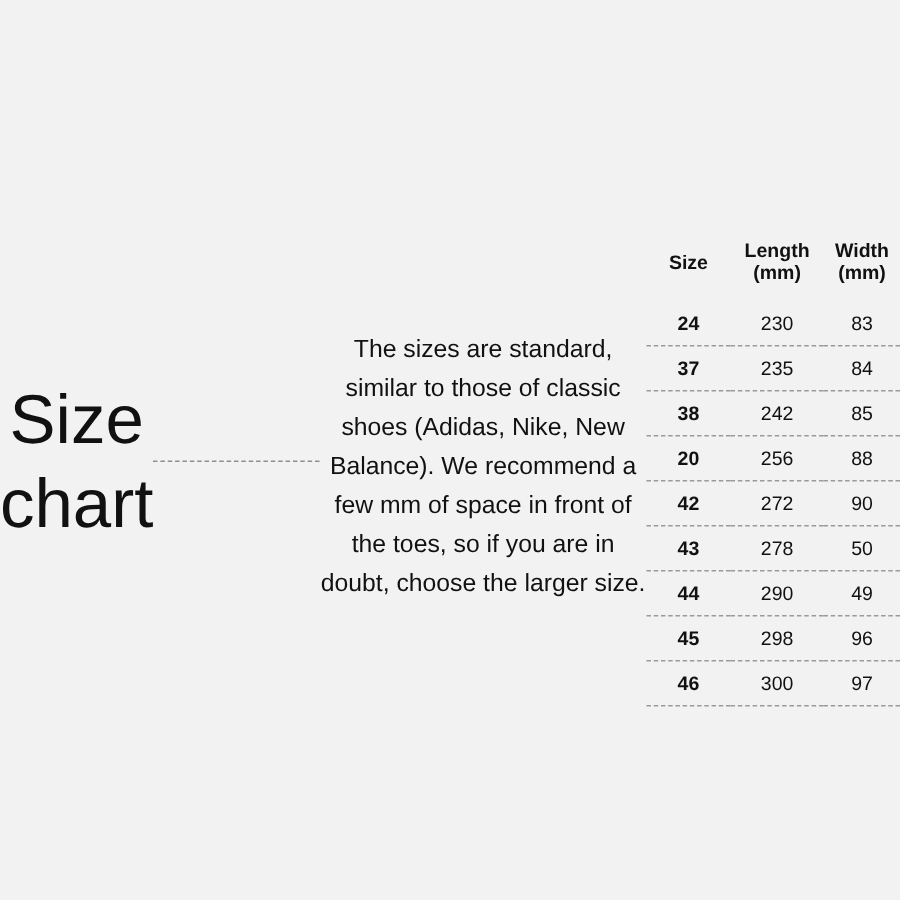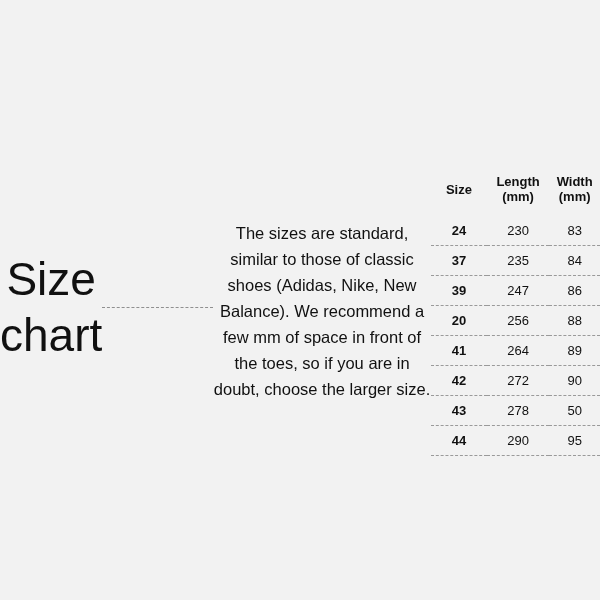--- a/index.html
+++ b/index.html
@@ -107,46 +107,51 @@
           <td class="col-size">24</td>
           <td class="col-length">230</td>
           <td class="col-width">83</td>
         </tr>
         <tr>
           <td class="col-size">37</td>
           <td class="col-length">235</td>
           <td class="col-width">84</td>
         </tr>
         <tr>
-          <td class="col-size">39</td>
-          <td class="col-length">247</td>
-          <td class="col-width">86</td>
+          <td class="col-size">38</td>
+          <td class="col-length">242</td>
+          <td class="col-width">85</td>
         </tr>
         <tr>
           <td class="col-size">20</td>
           <td class="col-length">256</td>
           <td class="col-width">88</td>
-        </tr>
-        <tr>
-          <td class="col-size">41</td>
-          <td class="col-length">264</td>
-          <td class="col-width">89</td>
         </tr>
         <tr>
           <td class="col-size">42</td>
           <td class="col-length">272</td>
           <td class="col-width">90</td>
         </tr>
         <tr>
           <td class="col-size">43</td>
           <td class="col-length">278</td>
           <td class="col-width">50</td>
         </tr>
         <tr>
           <td class="col-size">44</td>
           <td class="col-length">290</td>
-          <td class="col-width">95</td>
+          <td class="col-width">49</td>
+        </tr>
+        <tr>
+          <td class="col-size">45</td>
+          <td class="col-length">298</td>
+          <td class="col-width">96</td>
+        </tr>
+        <tr>
+          <td class="col-size">46</td>
+          <td class="col-length">300</td>
+          <td class="col-width">97</td>
         </tr>
       </tbody>
     </table>
   </div>
 
 </div>
 
 </body></html>

